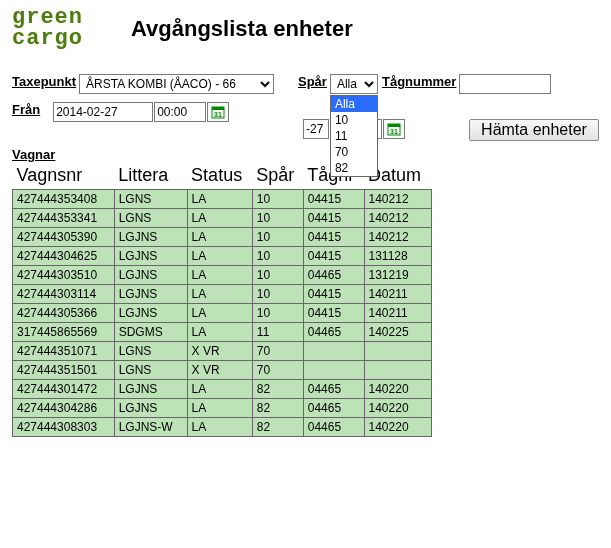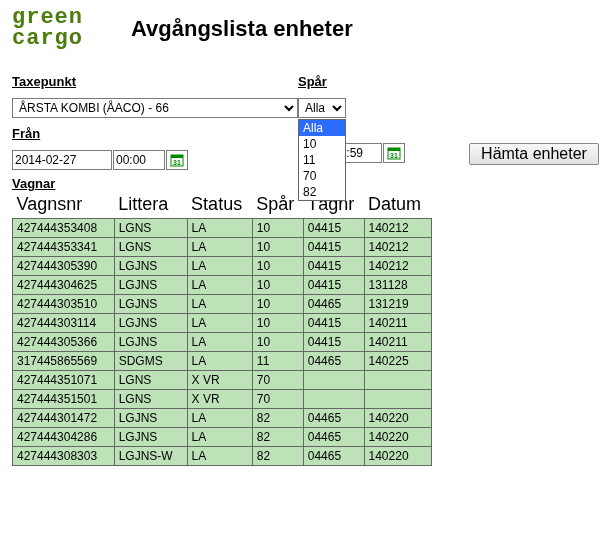--- a/index.html
+++ b/index.html
@@ -17,37 +17,37 @@
     font-family: "Courier New", monospace;
     font-weight: bold;
     font-size: 22px;
     line-height: 0.95;
     color: #4d7c0f;
     letter-spacing: 1px;
   }
   .title { font-size: 22px; font-weight: bold; margin-left: 48px; }
   .filters-row { display:flex; gap:24px; margin-bottom:8px; position:relative; }
   .filters-row2 { display:flex; gap:16px; margin-bottom:6px; align-items:flex-start; position:relative; }
-  .col { display:flex; flex-direction:column; gap:9px; }
+  .col { display:flex; flex-direction:row; gap:3px; }
   .label { font-weight:bold; font-size:13px; }
   .label.u { text-decoration: underline; }
   select, input[type=text] {
     font-family: Arial, sans-serif;
     font-size: 12px;
     border: 1px solid #7a7a7a;
     background:#fff;
     padding:1px 2px;
     height:20px;
   }
   .sel-taxe { width:286px; }
   .sel-spar { width:48px; }
   .inp-tagnr { width:92px; }
   .inp-date { width:100px; }
   .inp-time { width:52px; text-align:left; padding-left:4px;}
-  .date-group { display:flex; gap:1px; align-items:flex-start; }
+  .date-group { display:flex; gap:1px; align-items:flex-start;margin-left:10px; }
   .cal-btn {
     width:22px; height:20px;
     display:inline-flex; align-items:center; justify-content:center;
     border:1px solid #7a7a7a; background:#fff; cursor:pointer;
     color:#008800; font-size:10px; font-weight:bold;
   }
   .fetch-btn {
     width:130px; height:22px;
     background:linear-gradient(#f8f8f8,#e2e2e2);
     border:1px solid #888; border-radius:2px;
@@ -111,20 +111,24 @@
       </select>
       <div class="dropdown-pop">
         <div class="opt sel">Alla</div>
         <div class="opt">10</div>
         <div class="opt">11</div>
         <div class="opt">70</div>
         <div class="opt">82</div>
       </div>
     </div>
   </div>
+  <div class="col" style="width:100px">
+    <span class="label u">Tågnummer</span>
+    <input type="text" class="inp-tagnr" value="" style="">
+  </div>
 </div>
 
 <div class="filters-row2">
   <div class="col" style="width:200px">
     <span class="label u">Från</span>
     <div class="date-group">
       <input type="text" class="inp-date" value="2014-02-27" style="">
       <input type="text" class="inp-time" value="00:00" style="">
       <span class="cal-btn">
         <svg width="14" height="14" viewBox="0 0 14 14">

